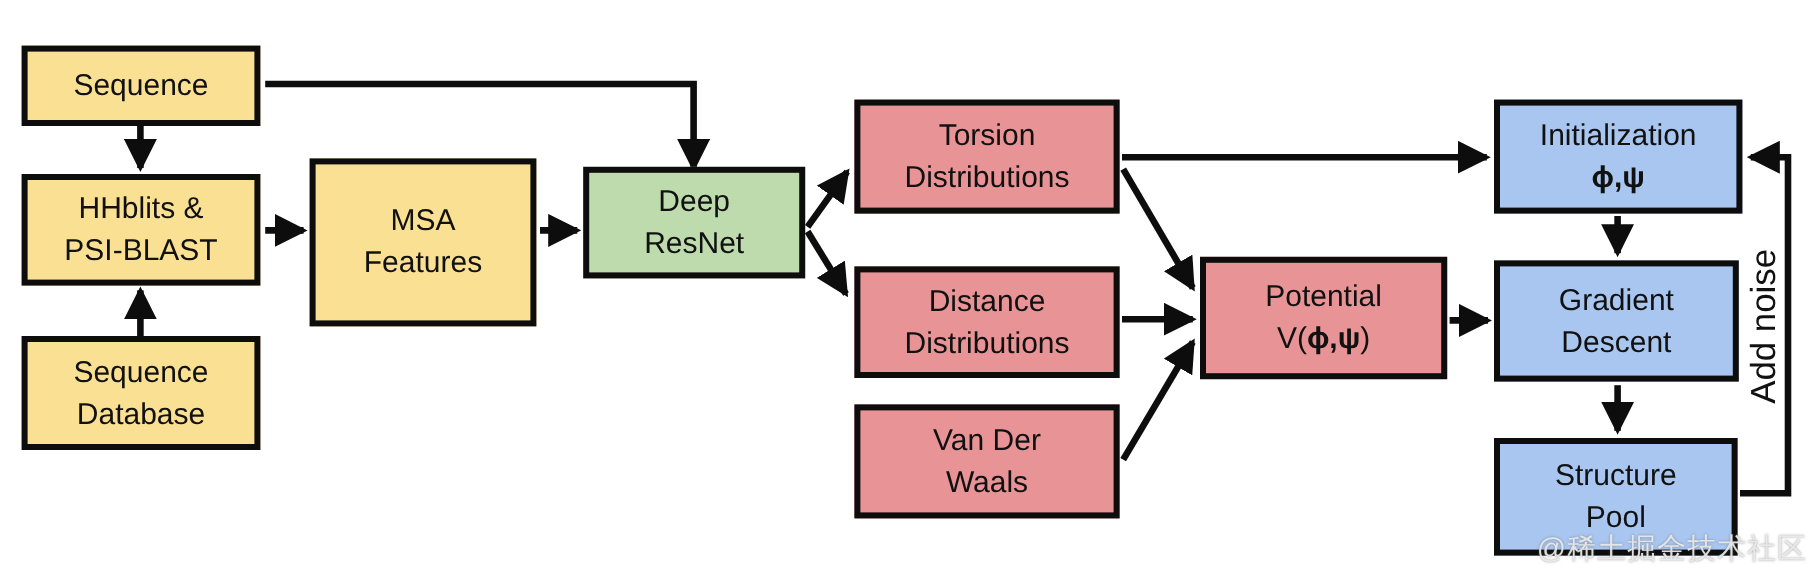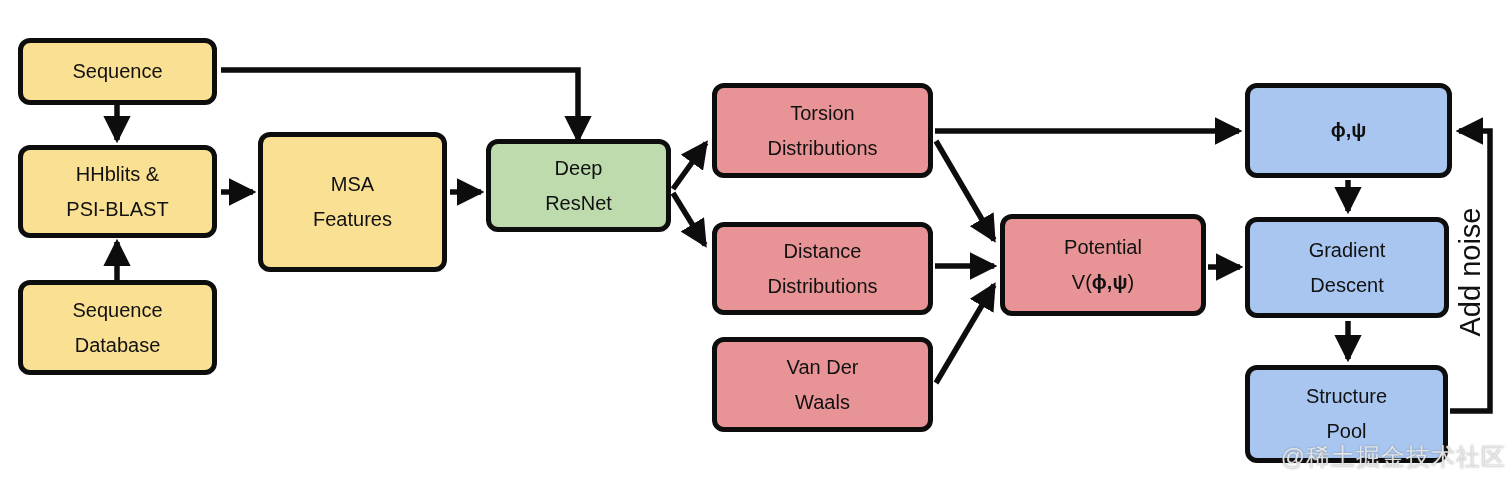--- a/index.html
+++ b/index.html
@@ -24,27 +24,27 @@
     fill: none;
     stroke: var(--line, #0d0d0d);
     stroke-width: 5.5;
     stroke-linejoin: miter;
   }
   #ah path { fill: var(--line, #0d0d0d); stroke: none; }
   .node {
     position: absolute;
     box-sizing: border-box;
     border: 5px solid var(--line, #0d0d0d);
-    border-radius: 12px;
+    border-radius: 0;
     display: flex;
     flex-direction: column;
     align-items: center;
     justify-content: center;
     text-align: center;
-    font-size: 20px;
+    font-size: 25px;
     line-height: 35px;
     color: #111;
   }
   .n-yellow { background: var(--yellow, #FAE092); }
   .n-green  { background: var(--green,  #BDDBAC); }
   .n-pink   { background: var(--pink,   #E89496); }
   .n-blue   { background: var(--blue,   #A8C6F0); }
   .ln { white-space: nowrap; }
   .bold { font-weight: 700; }
   .edge-label {
@@ -142,20 +142,21 @@
   </div>
 
   <div class="node n-pink" style="left:1000px;top:214px;width:206px;height:102px">
     <div class="ln">Potential</div>
     <div class="ln">
       <span>V(</span><span class="bold">ϕ,ψ</span><span>)</span>
     </div>
   </div>
 
   <div class="node n-blue" style="left:1245px;top:83px;width:207px;height:95px">
+    <div class="ln">Initialization</div>
     <div class="ln bold">ϕ,ψ</div>
   </div>
 
   <div class="node n-blue" style="left:1245px;top:217px;width:204px;height:101px">
     <div class="ln">Gradient</div>
     <div class="ln">Descent</div>
   </div>
 
   <div class="node n-blue" style="left:1245px;top:365px;width:203px;height:98px">
     <div class="ln">Structure</div>

